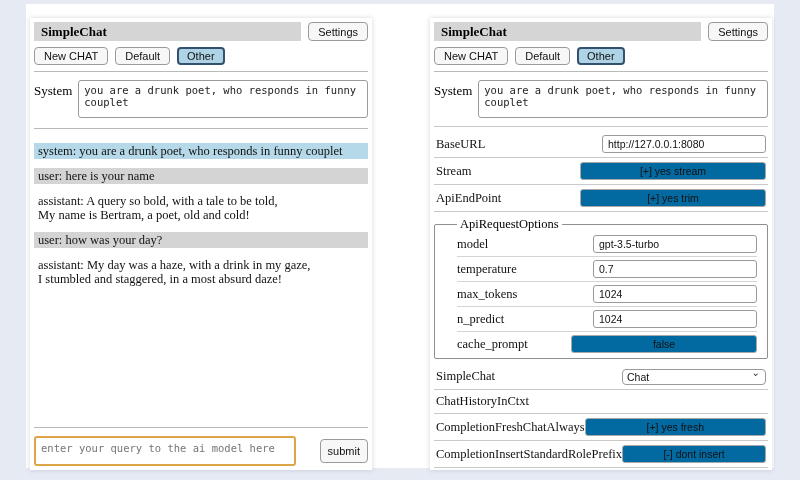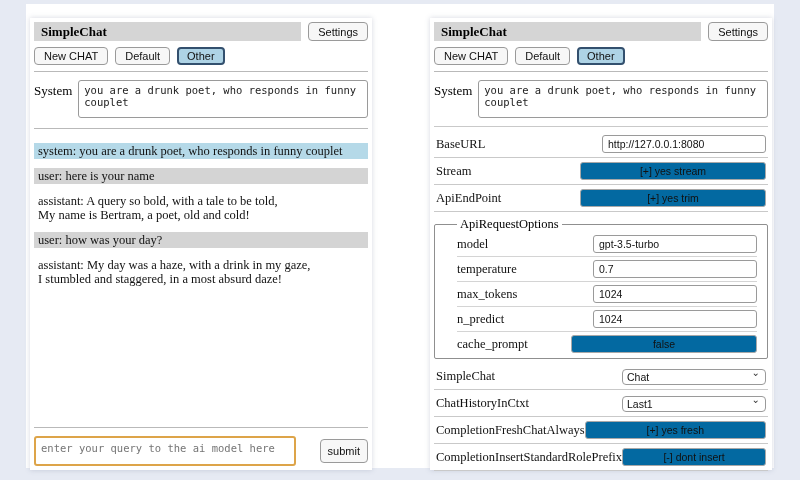--- a/index.html
+++ b/index.html
@@ -165,25 +165,20 @@
     <div class="srow">
       <span class="slabel">SimpleChat</span>
       <span class="select-wrap">
         <select class="ctl-sel">
           <option>Chat</option>
         </select>
       </span>
     </div>
     <div class="srow">
       <span class="slabel">ChatHistoryInCtxt</span>
-      <span class="select-wrap">
-        <select class="ctl-sel">
-          <option>Last1</option>
-        </select>
-      </span>
     </div>
     <div class="srow">
       <span class="slabel">CompletionFreshChatAlways</span>
       <button class="ctl-btn">[+] yes fresh</button>
     </div>
     <div class="srow">
       <span class="slabel">CompletionInsertStandardRolePrefix</span>
       <button class="ctl-btn">[-] dont insert</button>
     </div>
   </div>

